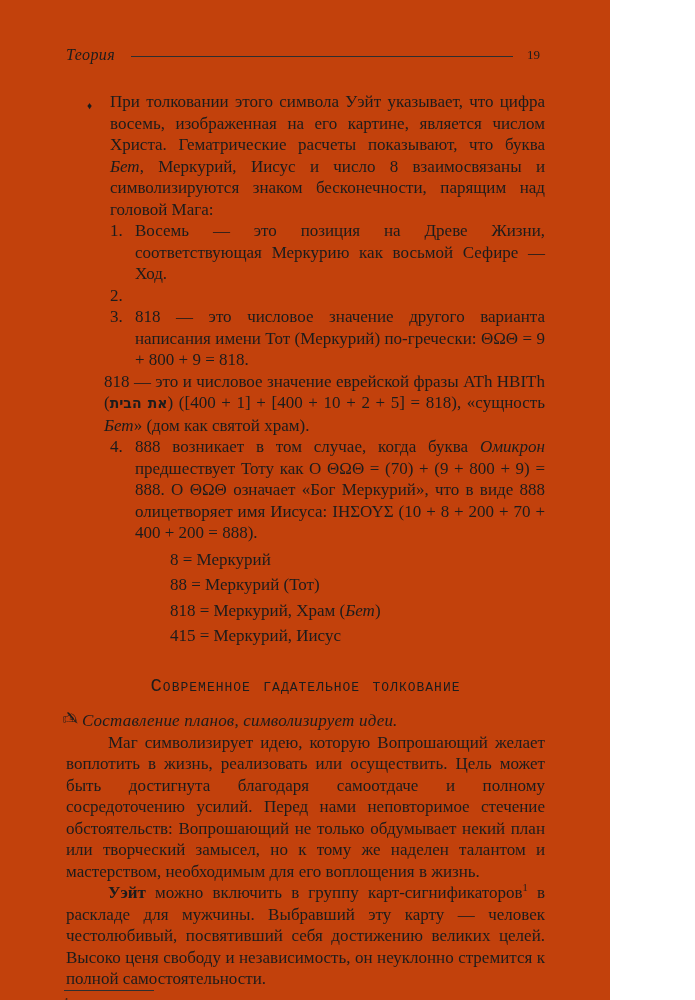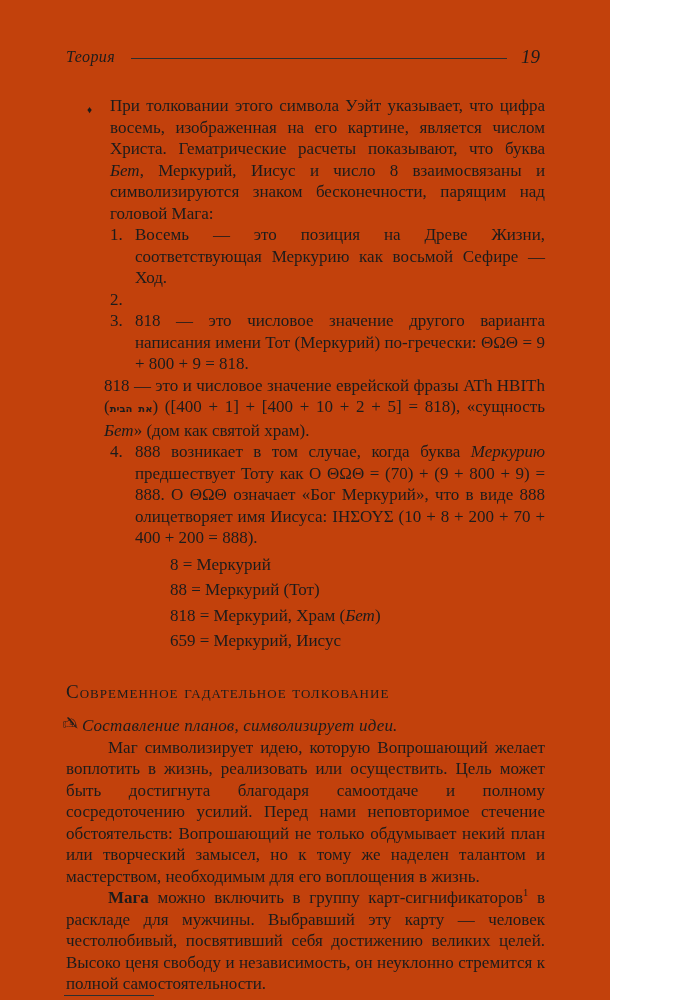--- a/index.html
+++ b/index.html
@@ -14,32 +14,32 @@
     box-sizing:border-box;
   }
   
   .header{
     display:flex;align-items:center;
     padding:46px 70px 0 66px;
     font-size:16px;
   }
   .running-title{font-style:italic;letter-spacing:.4px;white-space:nowrap;}
   .header-rule{flex:1;height:1px;background:#2e2e2e;margin:2px 14px 0 16px;}
-  .page-number{font-size:19px;white-space:nowrap;font-style:italic;}
+  .page-number{font-size:13px;white-space:nowrap;}
 
   
   .content{
     padding:27px 65px 0 66px;
     font-size:17px;line-height:21.5px;
     text-align:justify;
   }
   .seg-n{font-style:normal;}
   .seg-i{font-style:italic;}
   .seg-b{font-weight:bold;}
-  .seg-h{font-weight:bold;font-family:"DejaVu Sans",sans-serif;font-size:10px;}
+  .seg-h{font-weight:bold;font-family:"DejaVu Sans",sans-serif;font-size:14px;}
   .seg-sup{vertical-align:super;font-size:10.5px;line-height:0;}
 
   
   .bullet-para{position:relative;padding-left:44px;}
   .bullet-marker{
     position:absolute;left:21px;top:4px;
     font-size:10px;line-height:21.5px;
   }
   
   .num-list{margin:0;}
@@ -48,24 +48,25 @@
   .num-item .li-text{flex:1;text-align:justify;}
   .li-continuation{padding-left:38px;text-align:justify;}
 
   
   .summary-para{margin-top:15px;padding-left:38px;padding-right:32px;text-indent:6px;}
   .formula-block{margin-top:3px;margin-left:104px;line-height:25.5px;text-align:left;}
 
   
   .section-heading{
     margin-top:27px;
-    text-align:left;
+    text-align:center;
     font-variant:small-caps;
     font-size:19px;letter-spacing:1px;
     text-indent:0;
+    font-family:Liberation Mono, monospace;
   }
   
   .lead-line{margin-top:13px;display:flex;align-items:flex-start;text-align:left;}
   .lead-icon{
     font-family:"DejaVu Sans",sans-serif;
     font-size:19px;line-height:21px;
     margin:-2px 4px 0 -4px;
     transform:scaleX(-1);
     display:inline-block;
   }
@@ -108,41 +109,41 @@
       <div class="num-item">
         <span class="num">2.</span>
       </div>
       <div class="num-item">
         <span class="num">3.</span>
         <span class="li-text"><span class="seg-n">818 — это числовое значение другого варианта написания имени Тот (Меркурий) по-гречески: ΘΩΘ = 9 + 800 + 9 = 818.</span></span>
       </div>
       <div class="li-continuation"><span class="seg-n">818 — это и числовое значение еврейской фразы ATh HBITh (</span><span class="seg-h">את הבית</span><span class="seg-n">) ([1 + 400] + [5 + 2 + 10 + 400] = 818), «сущность </span><span class="seg-i">Бет</span><span class="seg-n">» (дом как святой храм).</span></div>
       <div class="num-item">
         <span class="num">4.</span>
-        <span class="li-text"><span class="seg-n">888 возникает в том случае, когда буква </span><span class="seg-i">Меркурию</span><span class="seg-n"> предшествует Тоту как О ΘΩΘ = (70) + (9 + 800 + 9) = 888. О ΘΩΘ означает «Бог Меркурий», что в виде 888 олицетворяет имя Иисуса: ΙΗΣΟΥΣ (10 + 8 + 200 + 70 + 400 + 200 = 888).</span></span>
+        <span class="li-text"><span class="seg-n">888 возникает в том случае, когда буква </span><span class="seg-i">Омикрон</span><span class="seg-n"> предшествует Тоту как О ΘΩΘ = (70) + (9 + 800 + 9) = 888. О ΘΩΘ означает «Бог Меркурий», что в виде 888 олицетворяет имя Иисуса: ΙΗΣΟΥΣ (10 + 8 + 200 + 70 + 400 + 200 = 888).</span></span>
       </div>
     </div>
 
 
     <div class="formula-block">
       <div><span class="seg-n">8 = Меркурий</span></div>
       <div><span class="seg-n">88 = Меркурий (Тот)</span></div>
       <div><span class="seg-n">818 = Меркурий, Храм (</span><span class="seg-i">Бет</span><span class="seg-n">)</span></div>
-      <div><span class="seg-n">659 = Меркурий, Иисус</span></div>
+      <div><span class="seg-n">415 = Меркурий, Иисус</span></div>
     </div>
 
     <div class="section-heading">Современное гадательное толкование</div>
 
     <div class="lead-line">
       <span class="lead-icon">✍</span>
       <span class="lead-text">Составление планов, символизирует идеи.</span>
     </div>
 
     <div class="body-para"><span class="seg-n">Маг символизирует идею, которую Вопрошающий желает воплотить в жизнь, реализовать или осуществить. Цель может быть достигнута благодаря самоотдаче и полному сосредоточению усилий. Перед нами неповторимое стечение обстоятельств: Вопрошающий не только обдумывает некий план или творческий замысел, но к тому же наделен талантом и мастерством, необходимым для его воплощения в жизнь.</span></div>
-    <div class="body-para"><span class="seg-b">Мага</span><span class="seg-n"> можно включить в группу карт-сигнификаторов</span><span class="seg-sup">1</span><span class="seg-n"> в раскладе для мужчины. Выбравший эту карту — человек честолюбивый, посвятивший себя достижению великих целей. Высоко ценя свободу и независимость, он неуклонно стремится к полной самостоятельности.</span></div>
+    <div class="body-para"><span class="seg-b">Уэйт</span><span class="seg-n"> можно включить в группу карт-сигнификаторов</span><span class="seg-sup">1</span><span class="seg-n"> в раскладе для мужчины. Выбравший эту карту — человек честолюбивый, посвятивший себя достижению великих целей. Высоко ценя свободу и независимость, он неуклонно стремится к полной самостоятельности.</span></div>
 
   </div>
 
   <div class="footnote">
     <div class="footnote-rule"></div>
     <div class="footnote-text"><span class="seg-sup">1</span><span class="seg-n">См. стр. 250.</span></div>
   </div>
 
 </div>
 

